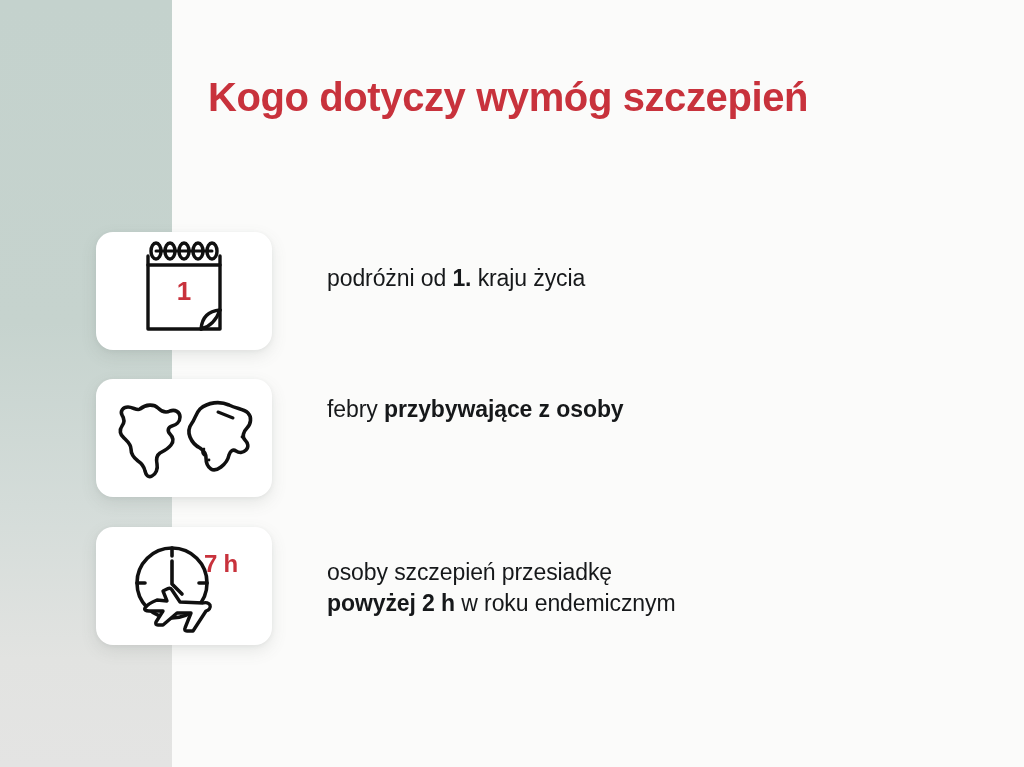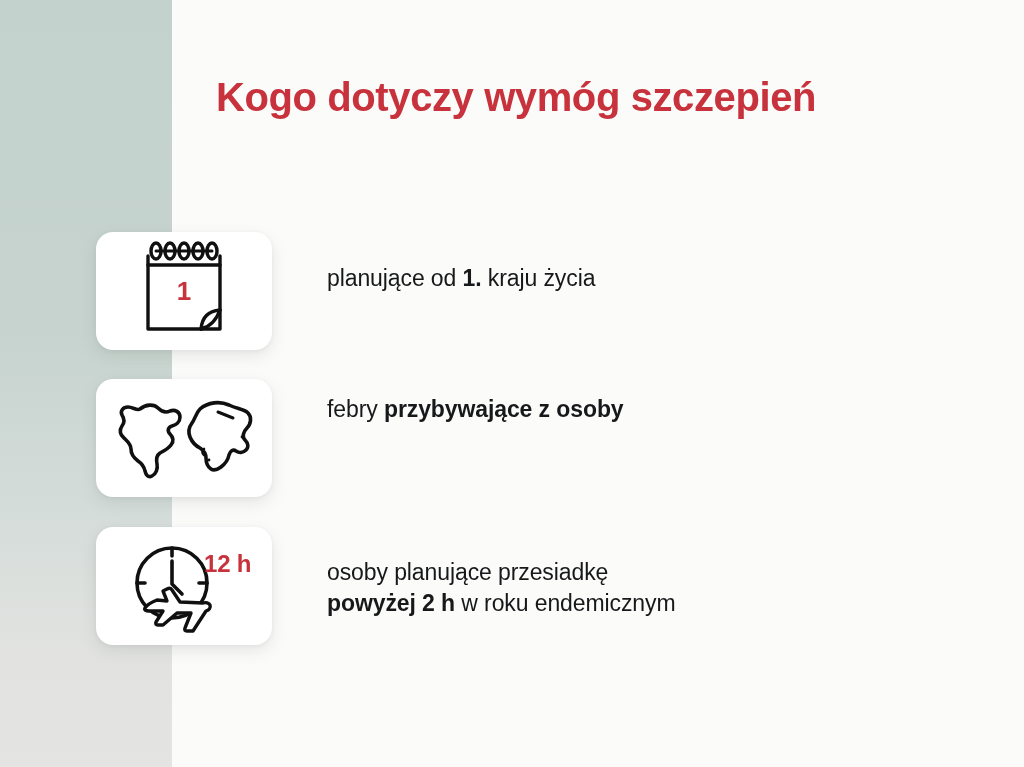--- a/index.html
+++ b/index.html
@@ -27,21 +27,21 @@
     left: 0;
     top: 0;
     width: 172px;
     height: 767px;
     background: linear-gradient(to bottom, #c4d2cd 0%, #c6d3ce 42%, #d4dcd9 66%, #e2e3e1 86%, #e4e4e3 100%);
   }
 
   
   .title {
     position: absolute;
-    left: 216px;
+    left: 208px;
     top: 42px;
     width: 760px;
     color: #c8323c;
     font-size: 40px;
     font-weight: bold;
     line-height: 1.42;
     letter-spacing: -0.4px;
   }
   .title .line { display: block; }
 
@@ -133,21 +133,21 @@
         <ellipse cx="88" cy="19" rx="5" ry="8"></ellipse>
         <ellipse cx="102" cy="19" rx="5" ry="8"></ellipse>
         <ellipse cx="116" cy="19" rx="5" ry="8"></ellipse>
         <line x1="60" y1="19" x2="116" y2="19" stroke-width="3"></line>
       </g>
       <text class="cal-num" x="88" y="68" text-anchor="middle" font-family="Liberation Sans, sans-serif" font-size="26" font-weight="bold" fill="#c8323c">1</text>
     </svg>
   </div>
 
   <div class="row-text" id="text-1">
-    <span class="line"><span>planujące od </span><b>1.</b><span> kraju życia</span></span>
+    <span class="line"><span>podróżni od </span><b>1.</b><span> kraju życia</span></span>
   </div>
 </div>
 
 <div class="row" id="row-2">
 
   <div class="icon-card">
     <svg viewBox="0 0 176 118" aria-hidden="true">
       <g fill="none" stroke="#101010" stroke-width="3.6" stroke-linecap="round" stroke-linejoin="round">
 
         <path d="M44 30 C50 25 58 25 62 29 C66 33 70 34 74 32 C79 30 84 33 84 38
@@ -194,20 +194,20 @@
       </g>
 
       <g>
         <path d="M61 73 C56 75 51 78 49 81 C48 83 50 84 53 84 L67 84
                  L60 95 C59 97 60 98 62 98 L67 98 L81 86 L95 86
                  L89 101 C88 103 89 104 91 104 L97 104 L110 84
                  C113 83 115 81 114 78 C113 76 110 75 107 76
                  L84 75 L76 63 C75 61 73 61 71 62 L67 64 L71 74 Z" fill="#ffffff" stroke="#101010" stroke-width="3.4" stroke-linecap="round" stroke-linejoin="round"></path>
       </g>
     </svg>
-    <span class="badge-text" id="clock-badge">12 h</span>
+    <span class="badge-text" id="clock-badge">7 h</span>
   </div>
 
   <div class="row-text" id="text-3">
-    <span class="line">osoby planujące przesiadkę</span>
+    <span class="line">osoby szczepień przesiadkę</span>
     <span class="line"><b>powyżej 2 h</b><span> w roku endemicznym</span></span>
   </div>
 </div>
 
 </body></html>

